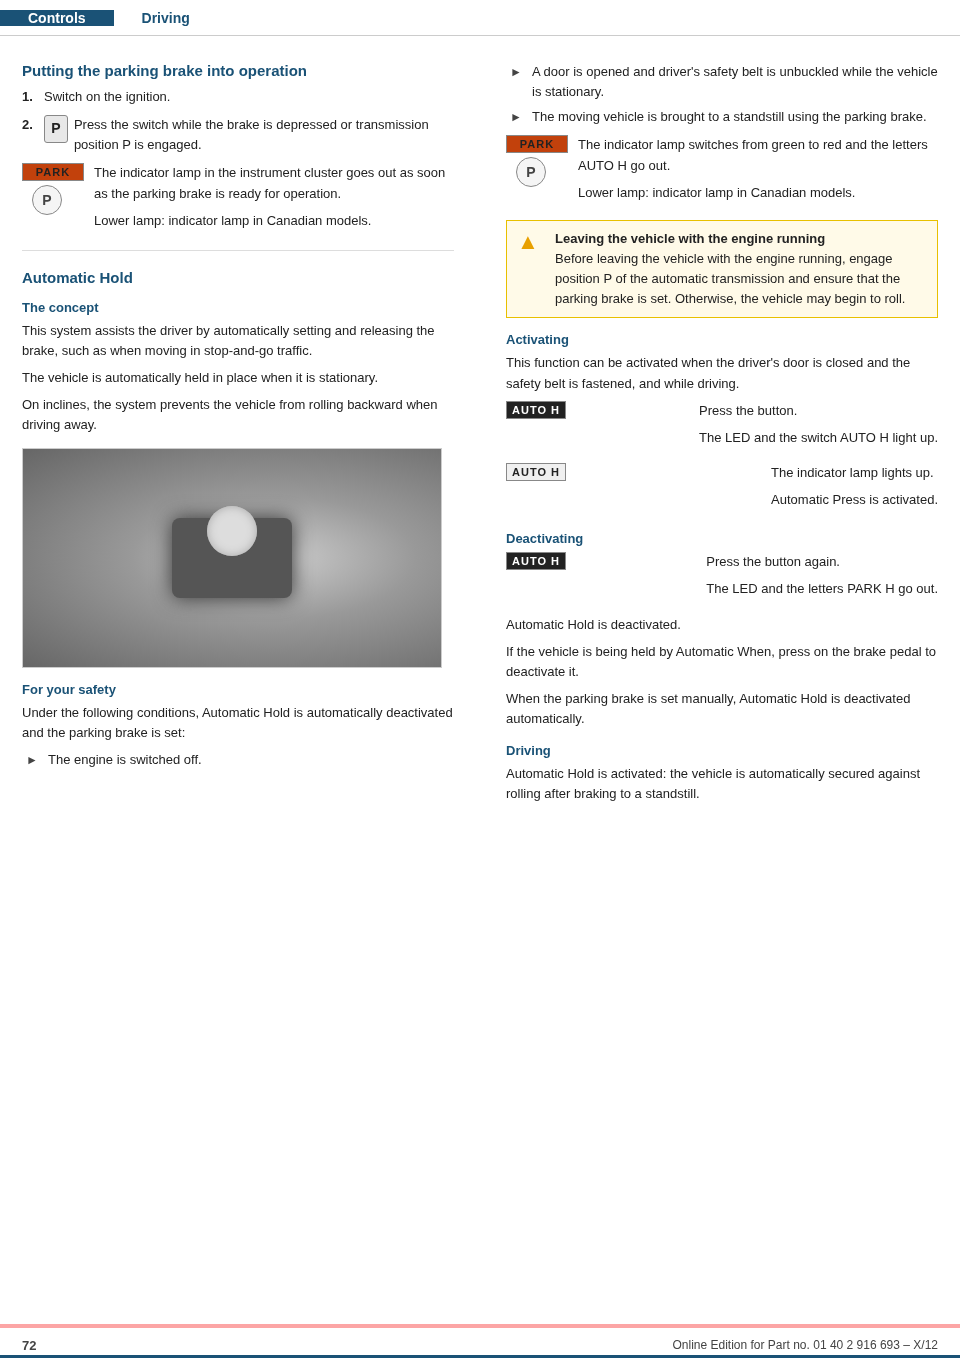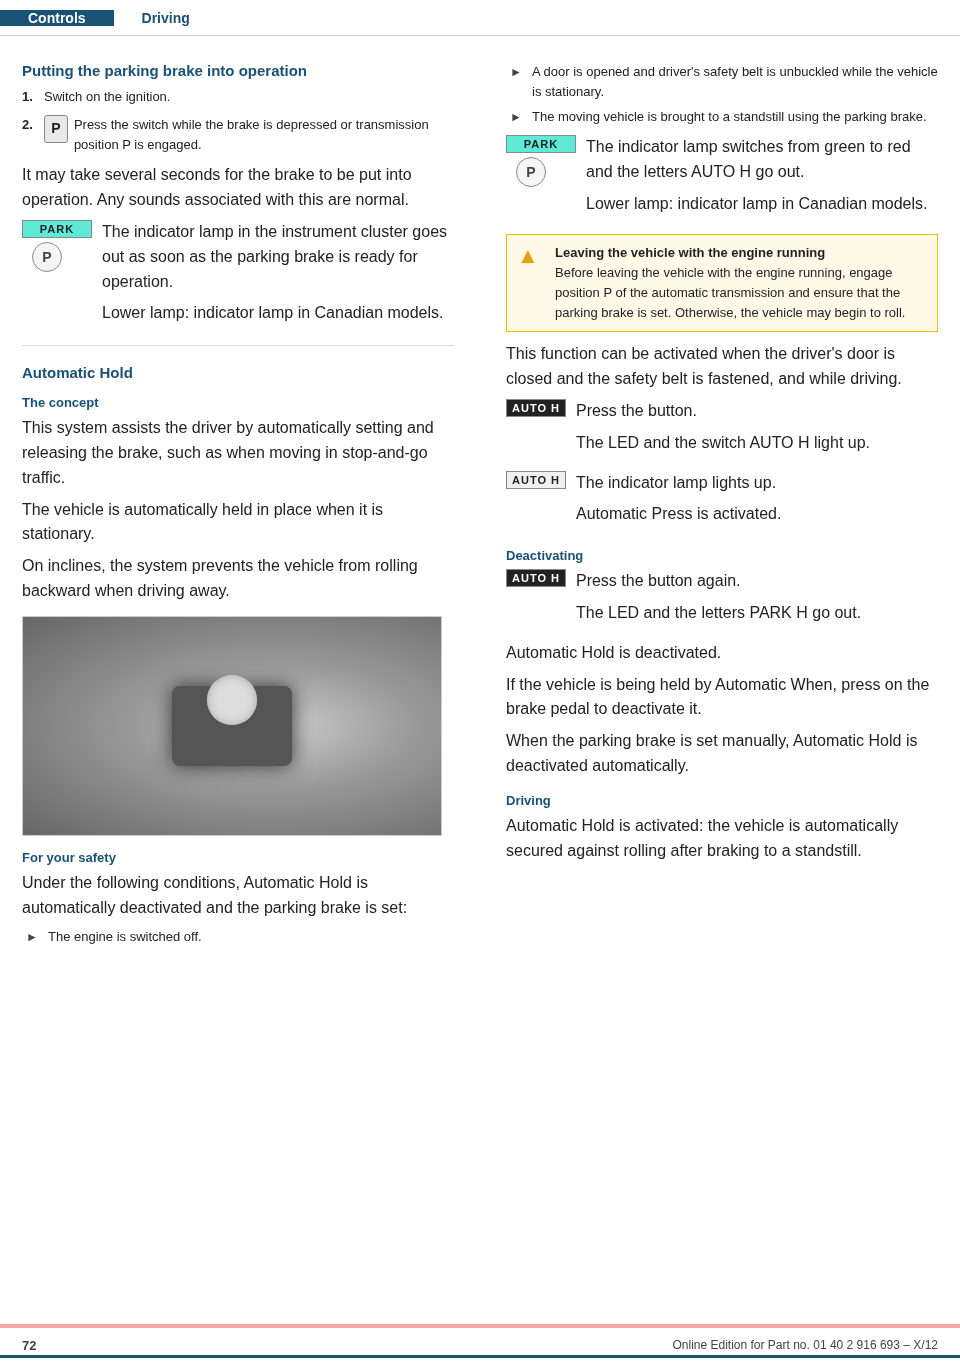--- a/index.html
+++ b/index.html
@@ -70,21 +70,21 @@
 
     .subsection-title {
       color: #1a5276;
       font-size: 13px;
       font-weight: bold;
       margin-bottom: 6px;
       margin-top: 14px;
     }
 
     p {
-      font-size: 16px;
+      font-size: 13px;
       line-height: 1.55;
       margin-bottom: 7px;
     }
 
     
     .step-list {
       list-style: none;
       margin-bottom: 8px;
     }
     .step-list li {
@@ -111,23 +111,23 @@
       flex-direction: column;
       gap: 4px;
       min-width: 60px;
     }
     .park-badge {
       border: 1.5px solid #888;
       padding: 2px 12px;
       font-size: 11px;
       font-weight: bold;
       letter-spacing: 1px;
-      background: #5eead4;
+      background: #c2410c;
       text-align: center;
-      width: 70px;
+      width: 62px;
     }
     .circle-p-badge {
       border: 1.5px solid #888;
       border-radius: 50%;
       width: 30px;
       height: 30px;
       display: flex;
       align-items: center;
       justify-content: center;
       font-size: 14px;
@@ -250,20 +250,21 @@
       background: #f0f0f0;
       display: inline-block;
       min-width: 52px;
       text-align: center;
     }
     .autoh-row {
       display: flex;
       align-items: flex-start;
       gap: 10px;
       margin-bottom: 8px;
+      justify-content: space-between;
     }
 
     
     .footer {
       position: absolute;
       bottom: 0;
       left: 0;
       right: 0;
       height: 38px;
       display: flex;
@@ -319,21 +320,20 @@
         <span class="step-num">1.</span>
         <span>Switch on the ignition.</span>
       </li>
       <li>
         <span class="step-num">2.</span>
         <span class="switch-icon">P</span>
         <span>Press the switch while the brake is depressed or transmission position P is engaged.</span>
       </li>
     </ol>
 
-    <p>It may take several seconds for the brake to be put into operation. Any sounds associated with this are normal.</p>
 
     <div class="indicator-row">
       <div class="indicator-icons">
         <div class="park-badge">PARK</div>
         <div class="circle-p-badge">P</div>
       </div>
       <div class="indicator-text">
         <p>The indicator lamp in the instrument cluster goes out as soon as the parking brake is ready for operation.</p>
         <p>Lower lamp: indicator lamp in Canadian models.</p>
       </div>
@@ -397,20 +397,23 @@
     </div>
 
     <div class="warning-row">
       <div class="warning-icon">▲</div>
       <div class="warning-text">
         <strong>Leaving the vehicle with the engine running</strong><br>
         <span>Before leaving the vehicle with the engine running, engage position P of the automatic transmission and ensure that the parking brake is set. Otherwise, the vehicle may begin to roll.</span>
       </div>
     </div>
 
+    <div class="subsection-title">
+      <span>Activating</span>
+    </div>
 
     <p>This function can be activated when the driver's door is closed and the safety belt is fastened, and while driving.</p>
 
     <div class="autoh-row">
       <div>
         <div class="autoh-badge" style="background:#222; color:#fff;">AUTO H</div>
       </div>
       <div>
         <p>Press the button.</p>
         <p>The LED and the switch AUTO H light up.</p>

